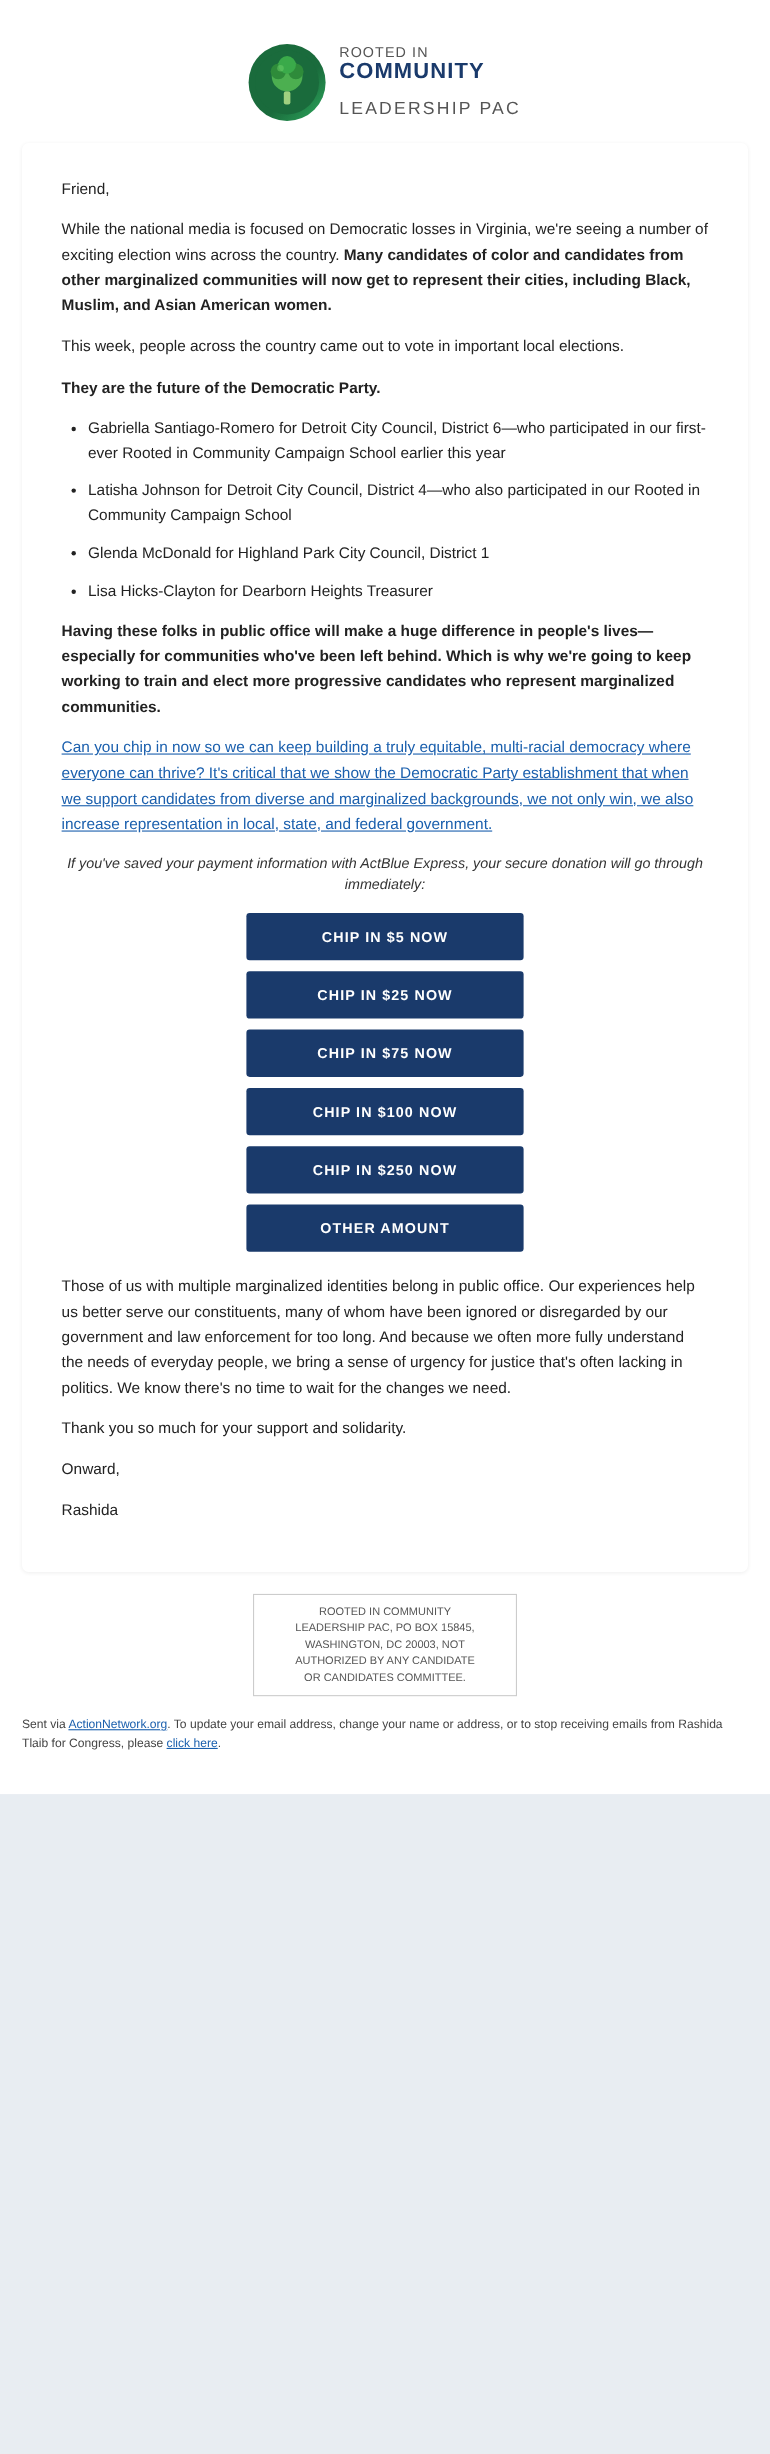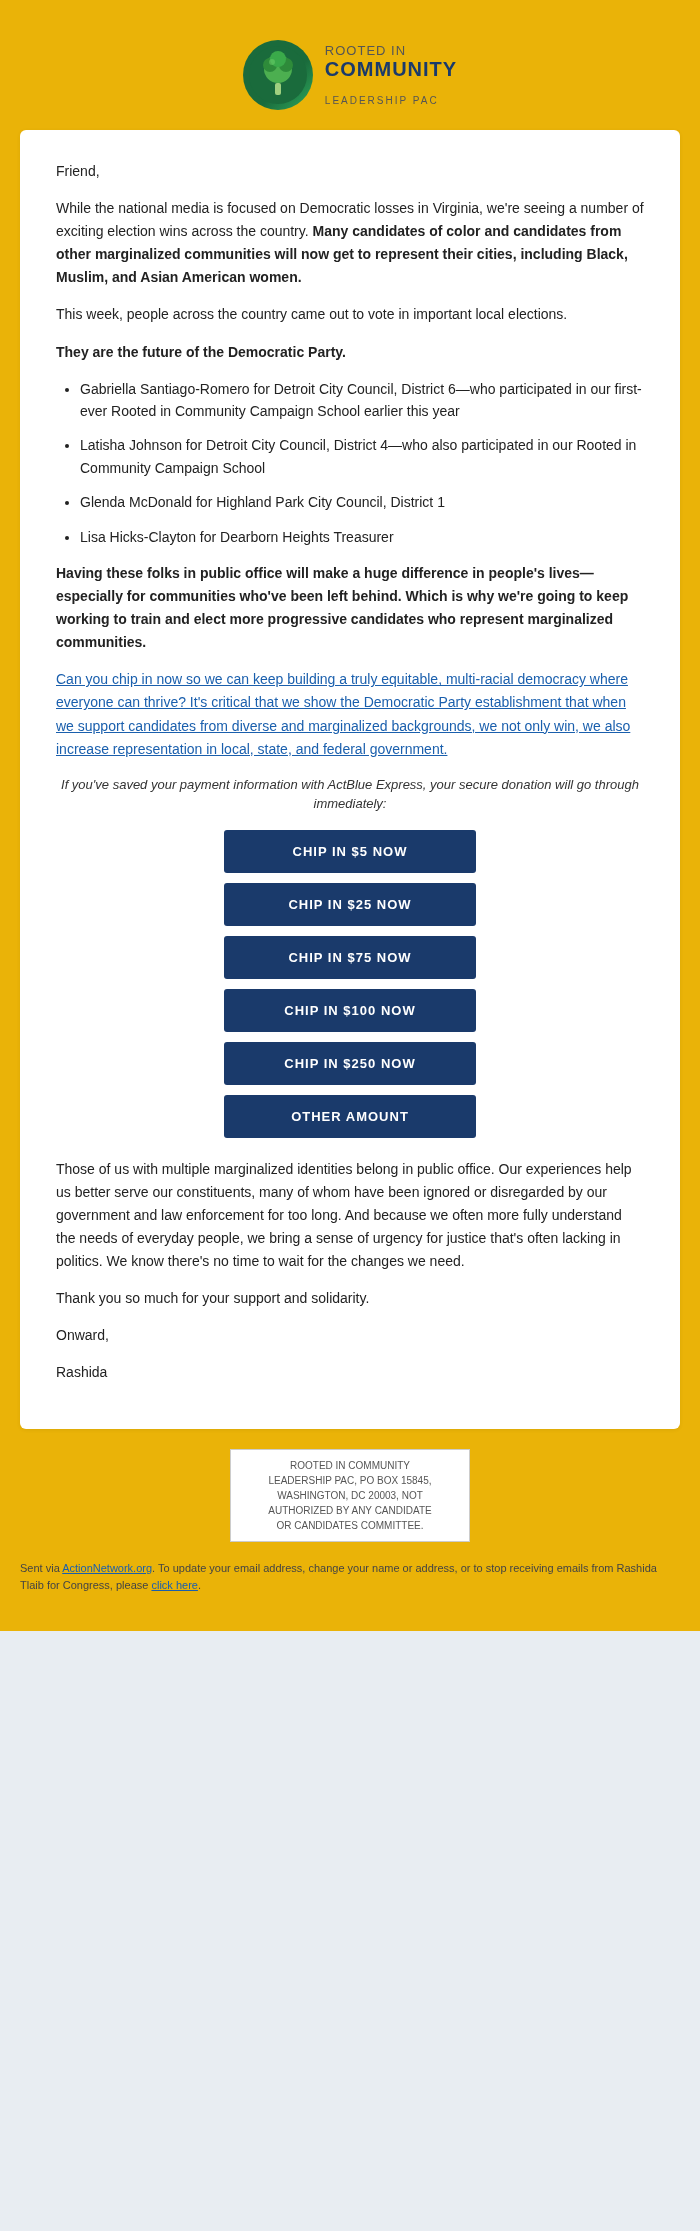--- a/index.html
+++ b/index.html
@@ -6,21 +6,21 @@
     body {
       background-color: #e8edf2;
       font-family: Arial, Helvetica, sans-serif;
       font-size: 14px;
       color: #333;
       min-height: 2231px;
     }
     .page-wrapper {
       max-width: 700px;
       margin: 0 auto;
-      background-color: #eab308;
+      background-color: #ffffff;
       padding: 20px 0 20px 0;
     }
     .header {
       text-align: center;
       padding: 20px 0 20px 0;
       display: flex;
       align-items: center;
       justify-content: center;
       gap: 12px;
     }
@@ -50,21 +50,21 @@
       font-weight: normal;
     }
     .header-text .community {
       font-size: 20px;
       font-weight: 900;
       color: #1a3a6b;
       letter-spacing: 1px;
       line-height: 1;
     }
     .header-text .leadership-pac {
-      font-size: 10px;
+      font-size: 16px;
       color: #555;
       letter-spacing: 2px;
       margin-top: 16px;
     }
     .email-card {
       background: #fff;
       border-radius: 6px;
       margin: 0 20px;
       padding: 30px 36px;
       box-shadow: 0 1px 4px rgba(0,0,0,0.07);

